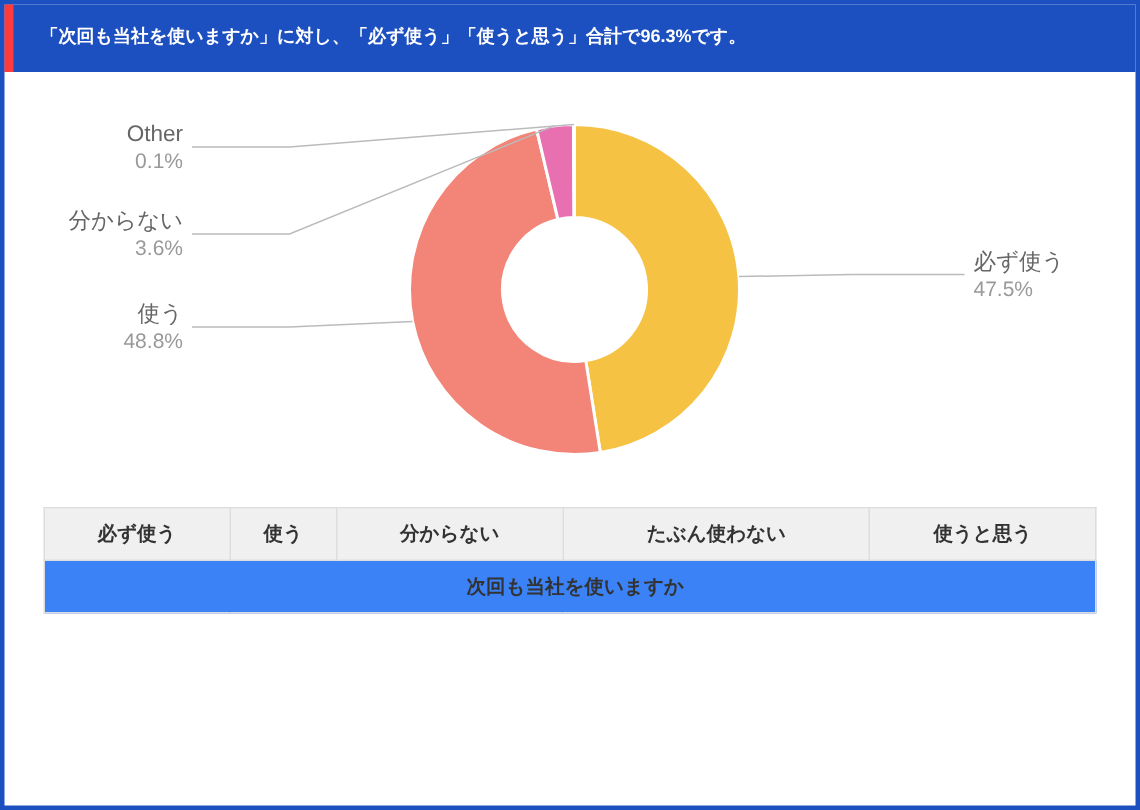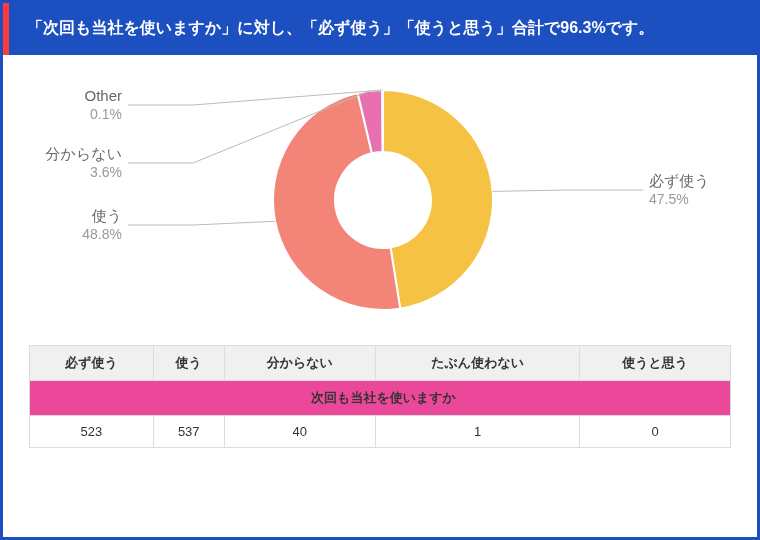--- a/index.html
+++ b/index.html
@@ -3,21 +3,21 @@
 <meta charset="utf-8">
 <style>
   * { box-sizing: border-box; margin: 0; padding: 0; }
   body { font-family: "Hiragino Kaku Gothic Pro", "Meiryo", sans-serif; background: #fff; }
   .frame { width: 760px; height: 540px; border: 3px solid #1c4fbf; background: #fff; position: relative; }
   .header {
     background: #1c4fbf;
     color: #fff;
     padding: 12px 18px 14px 18px;
     border-left: 6px solid #ff3a3a;
-    font-size: 16px;
+    font-size: 12px;
     line-height: 1.6;
     font-weight: 600;
   }
   .chart-area {
     position: relative;
     width: 100%;
     height: 290px;
   }
   .chart-area svg { position: absolute; top: 0; left: 0; }
   .chart-area svg text { font-family: inherit; }
@@ -27,21 +27,21 @@
     border-collapse: collapse;
     font-size: 13px;
     color: #333;
   }
   table th, table td {
     border: 1px solid #ddd;
     text-align: center;
     padding: 8px 4px;
   }
   table .caption-row td {
-    background: #ec4899;
+    background: #3b82f6;
     font-weight: 600;
     padding-left: 11px;
   }
   table thead th {
     background: #f0f0f0;
     font-weight: 600;
   }
   table .foot-row td {
     background: #f0f0f0;
     color: #555;
@@ -85,24 +85,17 @@
         <thead>
         <tr>
           <th>必ず使う</th>
           <th>使う</th>
           <th>分からない</th>
           <th>たぶん使わない</th>
           <th>使うと思う</th>
         </tr>
       </thead>
       <tbody>
-        <tr>
-          <td>523</td>
-          <td>537</td>
-          <td>40</td>
-          <td>1</td>
-          <td>0</td>
-        </tr>
       </tbody>
     </table>
   </div>
 
 </div>
 
 </body></html>

